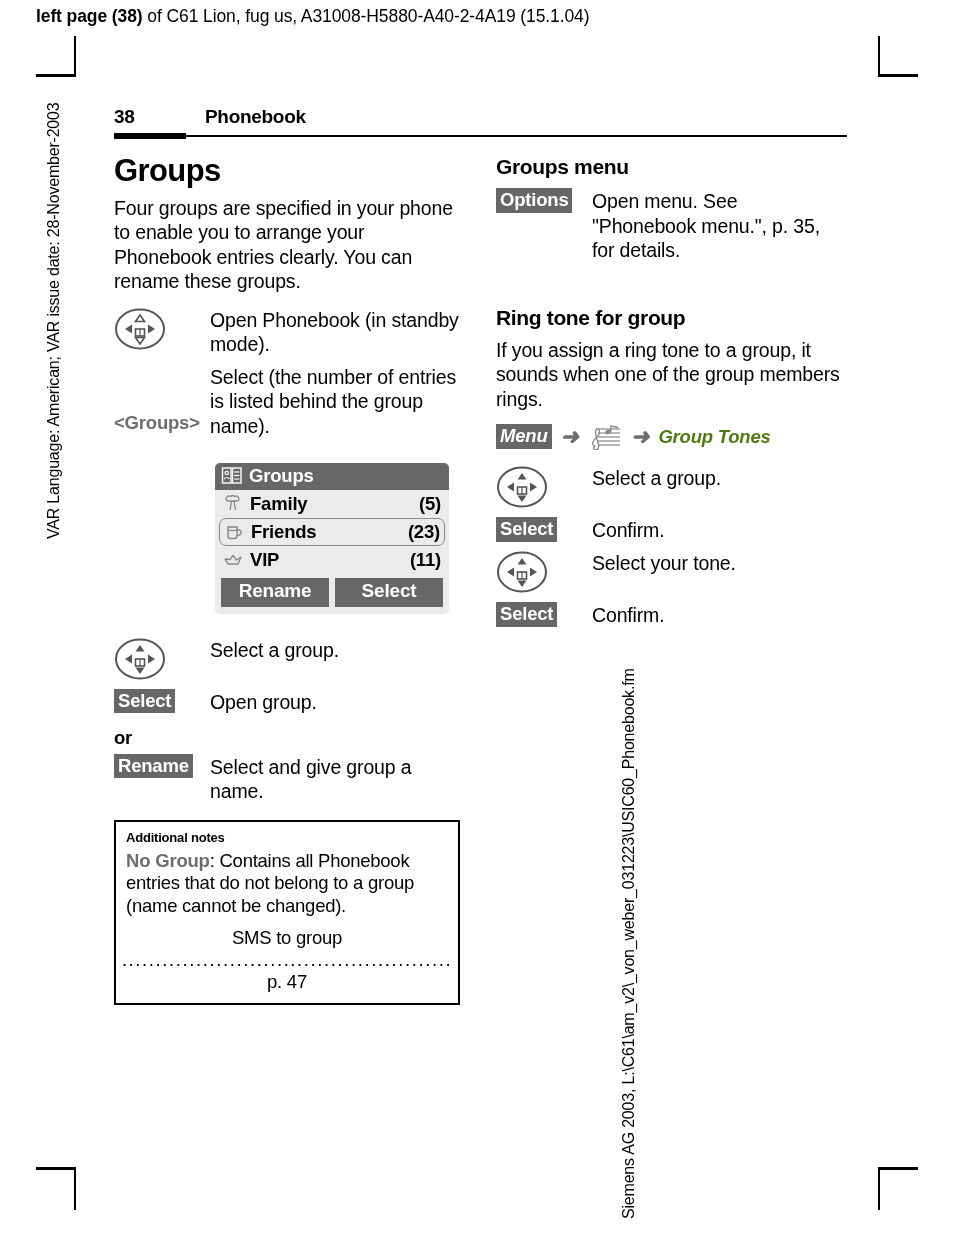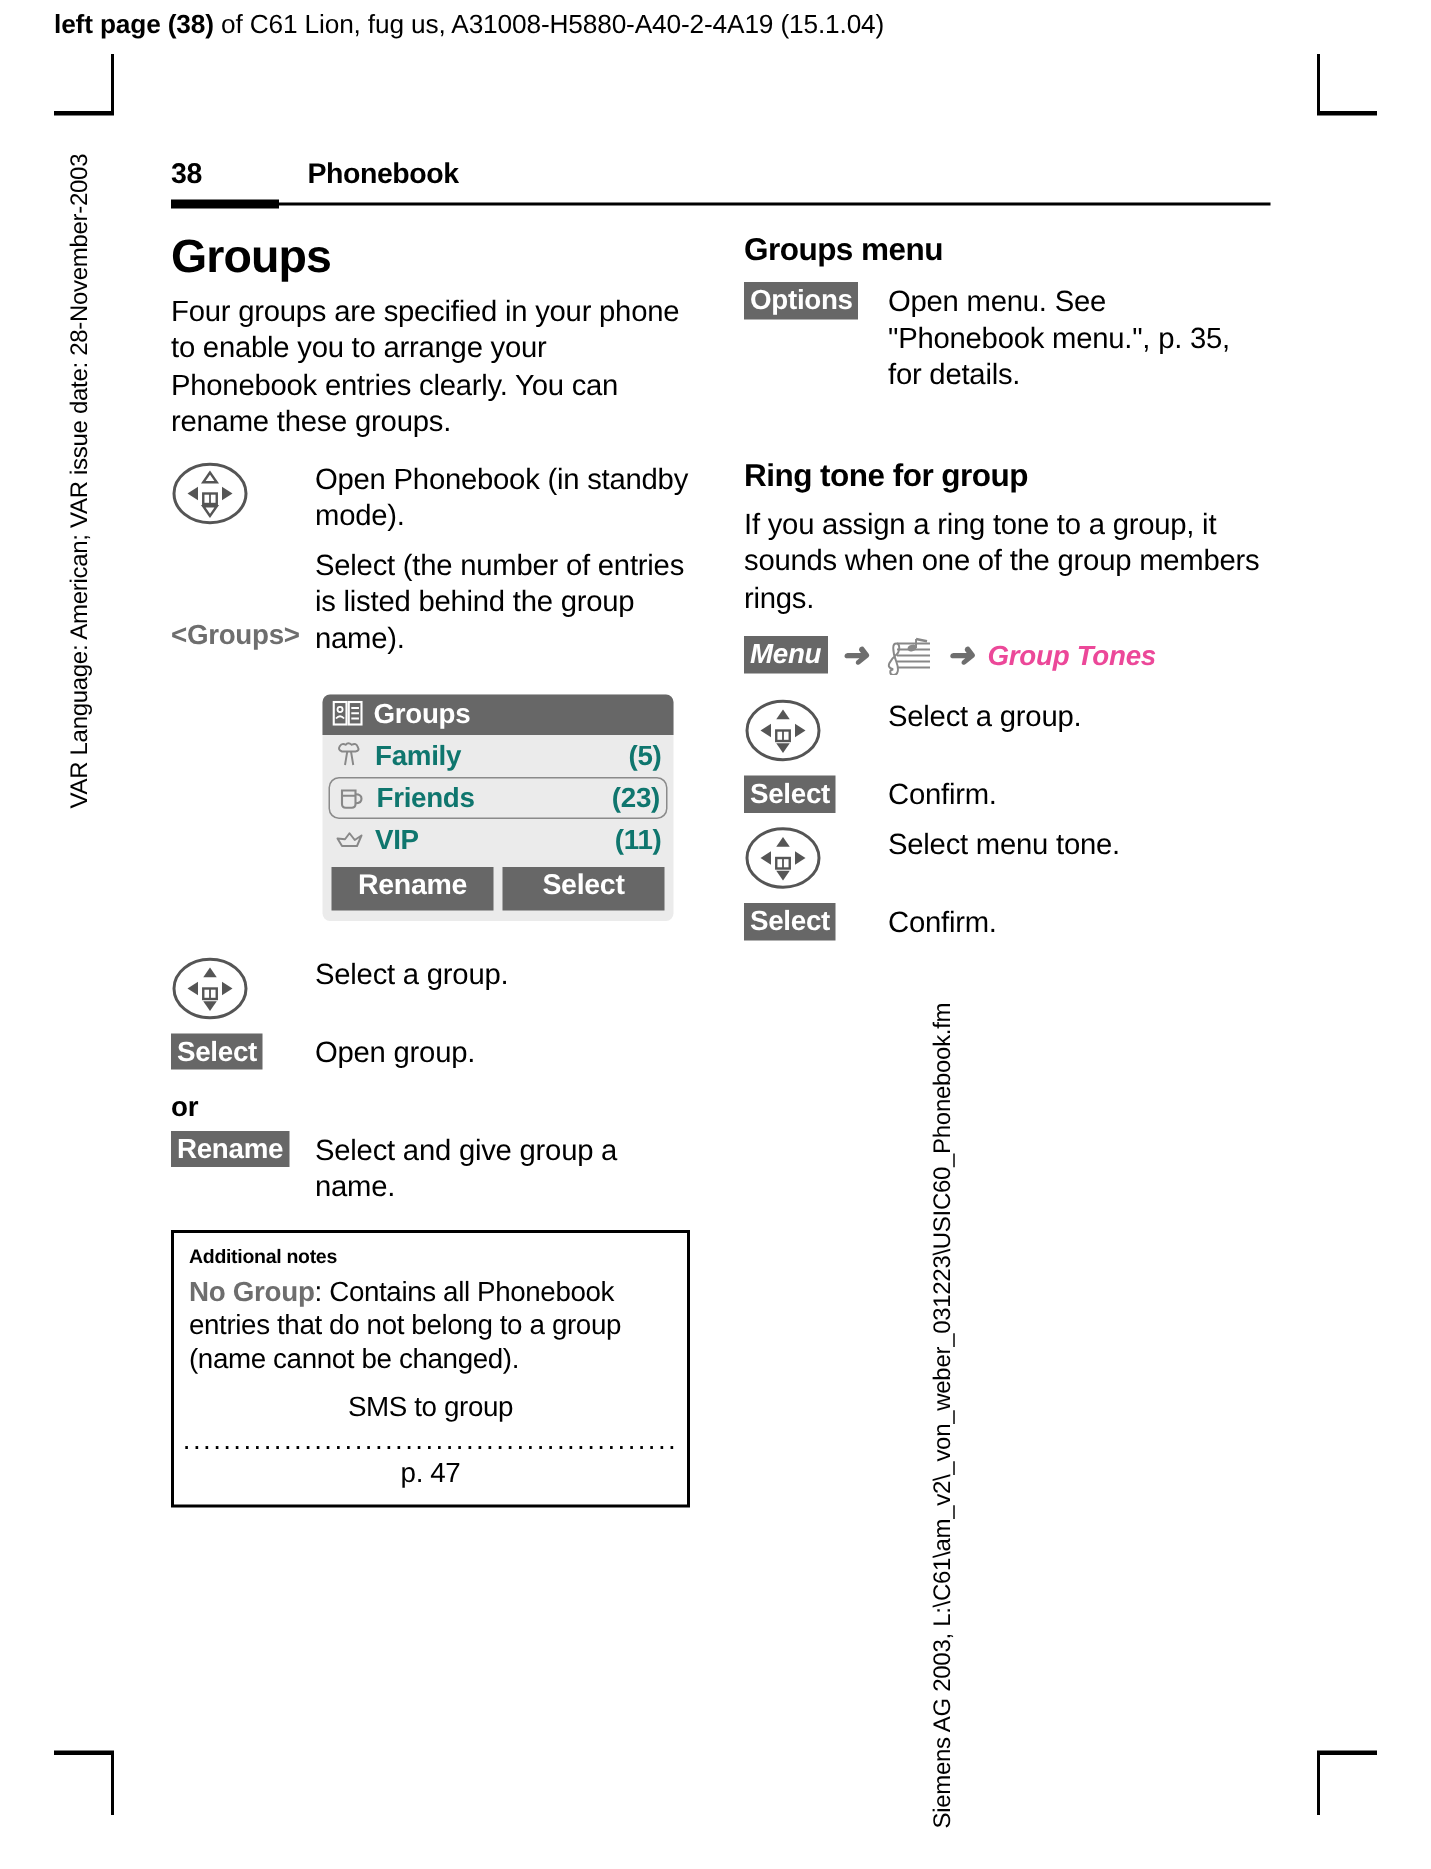--- a/index.html
+++ b/index.html
@@ -197,21 +197,21 @@
   }
   .menu-path .arrow {
     display: inline-block;
     color: #6e6e6e;
     font-size: 22px;
     font-weight: bold;
     padding: 0 9px;
     line-height: 1;
   }
   .menu-path .path-item {
-    color: #ec4899;
+    color: #4d7c0f;
     font-weight: bold;
     font-size: 18.5px;
     letter-spacing: -0.2px;
     white-space: nowrap;
   }
   .staff-icon {
     display: inline-block;
     width: 34px;
     height: 26px;
     vertical-align: middle;
@@ -250,21 +250,21 @@
     font-weight: bold;
     letter-spacing: -0.2px;
     margin-left: 6px;
   }
   .phone-row {
     height: 28px;
     display: flex;
     align-items: center;
     padding: 0 8px 0 7px;
     box-sizing: border-box;
-    color: #0f766e;
+    color: #000000;
     position: relative;
   }
   .phone-row .row-label {
     font-size: 18.5px;
     font-weight: bold;
     letter-spacing: -0.2px;
     margin-left: 6px;
     flex: 1;
   }
   .phone-row .row-count {
@@ -556,21 +556,21 @@
           <ellipse cx="26" cy="22" rx="24" ry="19.5" fill="none" stroke="#555" stroke-width="2"></ellipse>
           <polygon points="11,22 18,17.5 18,26.5" fill="#555"></polygon>
           <polygon points="41,22 34,17.5 34,26.5" fill="#555"></polygon>
           <polygon points="26,8 21.5,14.5 30.5,14.5" fill="#555"></polygon>
           <rect x="21.5" y="22" width="9" height="7" fill="none" stroke="#555" stroke-width="1.6"></rect>
           <line x1="26" y1="22" x2="26" y2="29" stroke="#555" stroke-width="1.2"></line>
           <polygon points="26,37 21.5,30.5 30.5,30.5" fill="#555"></polygon>
         </svg>
       </span>
     </div>
-    <div class="step-desc">Select menu tone.</div>
+    <div class="step-desc">Select your tone.</div>
   </div>
 
   <div class="step">
     <div class="step-key">
       <span class="softkey">Select</span>
     </div>
     <div class="step-desc">Confirm.</div>
   </div>
 </div>
 

